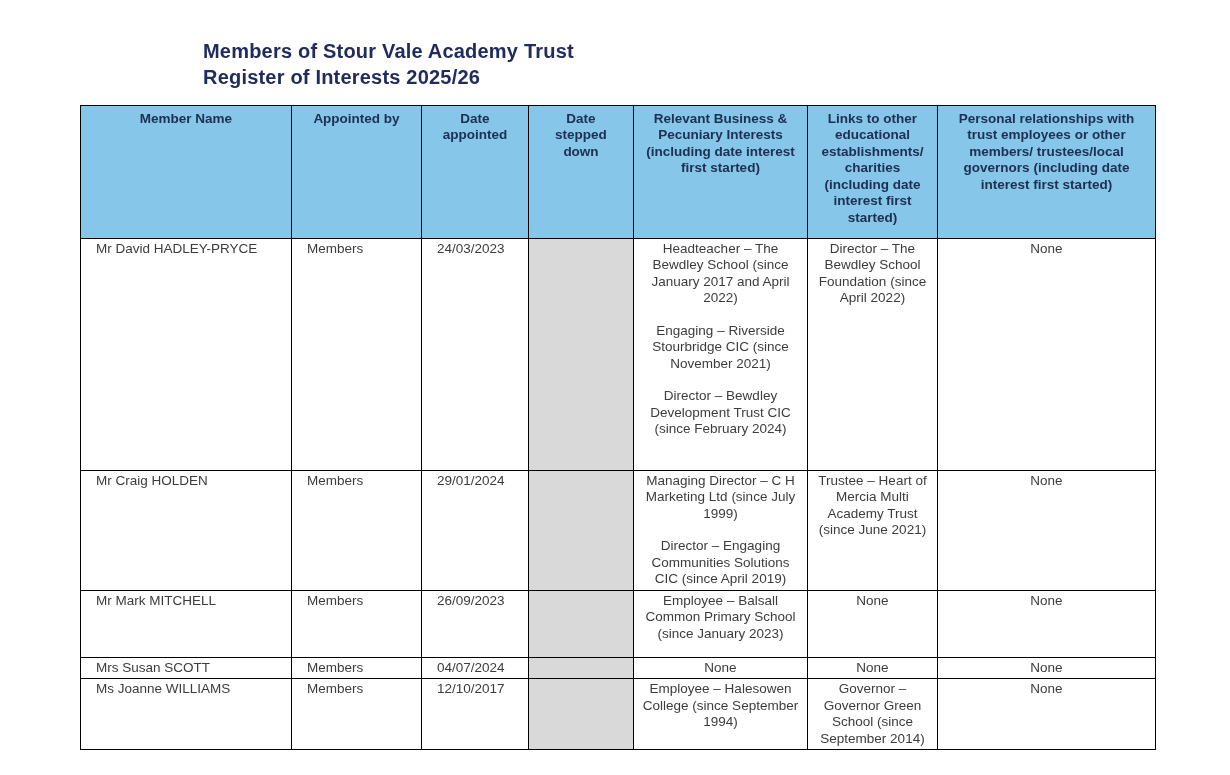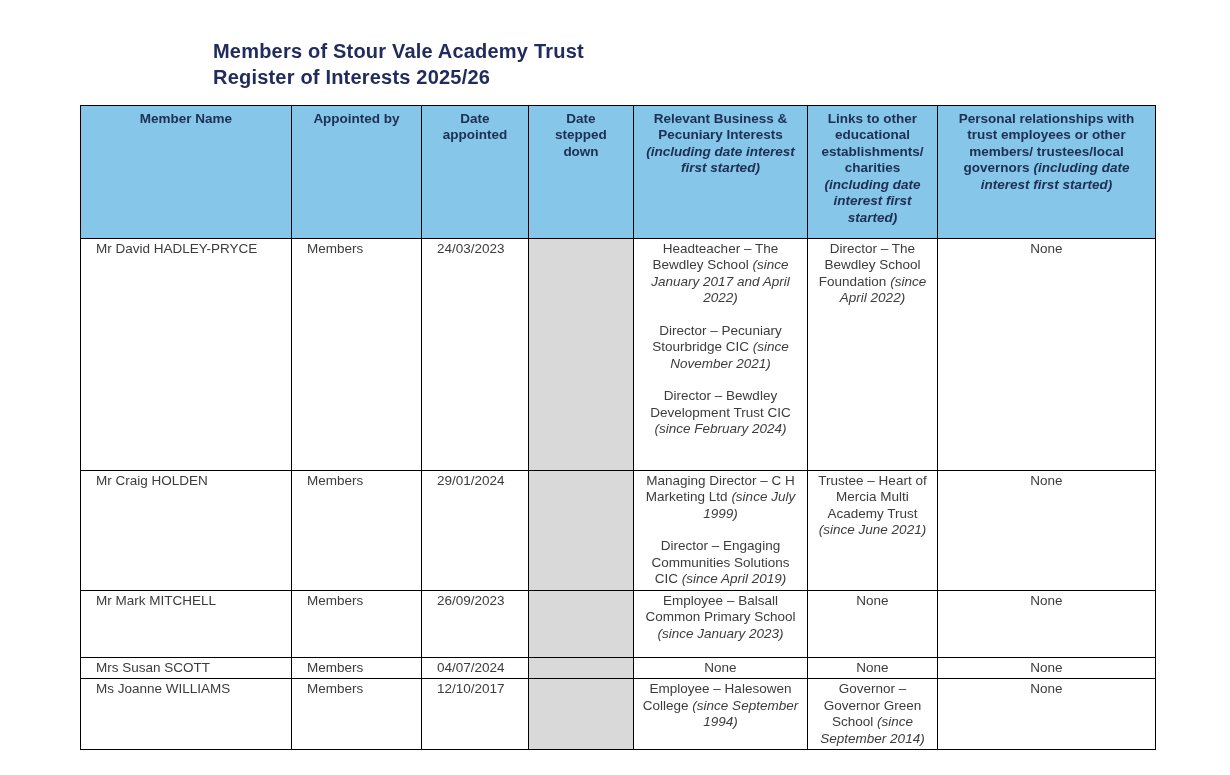--- a/index.html
+++ b/index.html
@@ -14,21 +14,21 @@
   html,body{margin:0;padding:0;}
   body{
     width:1230px;height:775px;background:#ffffff;
     font-family:"Liberation Sans", sans-serif;
     -webkit-font-smoothing:antialiased;
   }
   .page{position:relative;width:1230px;height:775px;overflow:hidden;background:#ffffff;}
   .doc-title{
     position:absolute;left:203px;top:38px;
     font-size:20px;font-weight:bold;color:var(--title-text);
-    line-height:1.32;letter-spacing:0.2px;margin-left:10px;
+    line-height:1.32;letter-spacing:0.2px;
   }
   .table-wrap{position:absolute;left:80px;top:105px;}
   table.register{
     border-collapse:collapse;table-layout:fixed;width:1075px;
   }
   table.register col.c1{width:211px;}
   table.register col.c2{width:130px;}
   table.register col.c3{width:107px;}
   table.register col.c4{width:105px;}
   table.register col.c5{width:174px;}
@@ -57,21 +57,21 @@
   td{
     color:var(--body-text);
     font-size:13.5px;line-height:1.22;
     padding:2px 4px 2px 4px;
   }
   td.col-member_name,td.col-appointed_by,td.col-date_appointed{text-align:left;padding-left:15px;}
   td.col-business_interests,td.col-links_educational,td.col-personal_relationships{text-align:center;}
   td.col-date_stepped_down{background:var(--stepped-bg);}
   .para{margin:0 0 16px 0;}
   .para:last-child{margin-bottom:0;}
-  .it{font-style:italic;}
+  .it{}
 </style>
 </head>
 <body>
 
 <div class="page">
 
   <div class="doc-title">
     <div>Members of Stour Vale Academy Trust</div>
     <div>Register of Interests 2025/26</div>
   </div>
@@ -119,21 +119,21 @@
             </td>
             <td class="col-appointed_by">
               <div class="para"><span>Members</span></div>
             </td>
             <td class="col-date_appointed">
               <div class="para"><span>24/03/2023</span></div>
             </td>
             <td class="col-date_stepped_down"></td>
             <td class="col-business_interests">
               <div class="para"><span>Headteacher – The Bewdley School </span><span class="it">(since January 2017 and April 2022)</span></div>
-              <div class="para"><span>Director – Pecuniary Stourbridge CIC </span><span class="it">(since November 2021)</span></div>
+              <div class="para"><span>Engaging – Riverside Stourbridge CIC </span><span class="it">(since November 2021)</span></div>
               <div class="para"><span>Director – Bewdley Development Trust CIC </span><span class="it">(since February 2024)</span></div>
             </td>
             <td class="col-links_educational">
               <div class="para"><span>Director – The Bewdley School Foundation </span><span class="it">(since April 2022)</span></div>
             </td>
             <td class="col-personal_relationships">
               <div class="para"><span>None</span></div>
             </td>
           </tr>
           <tr>

